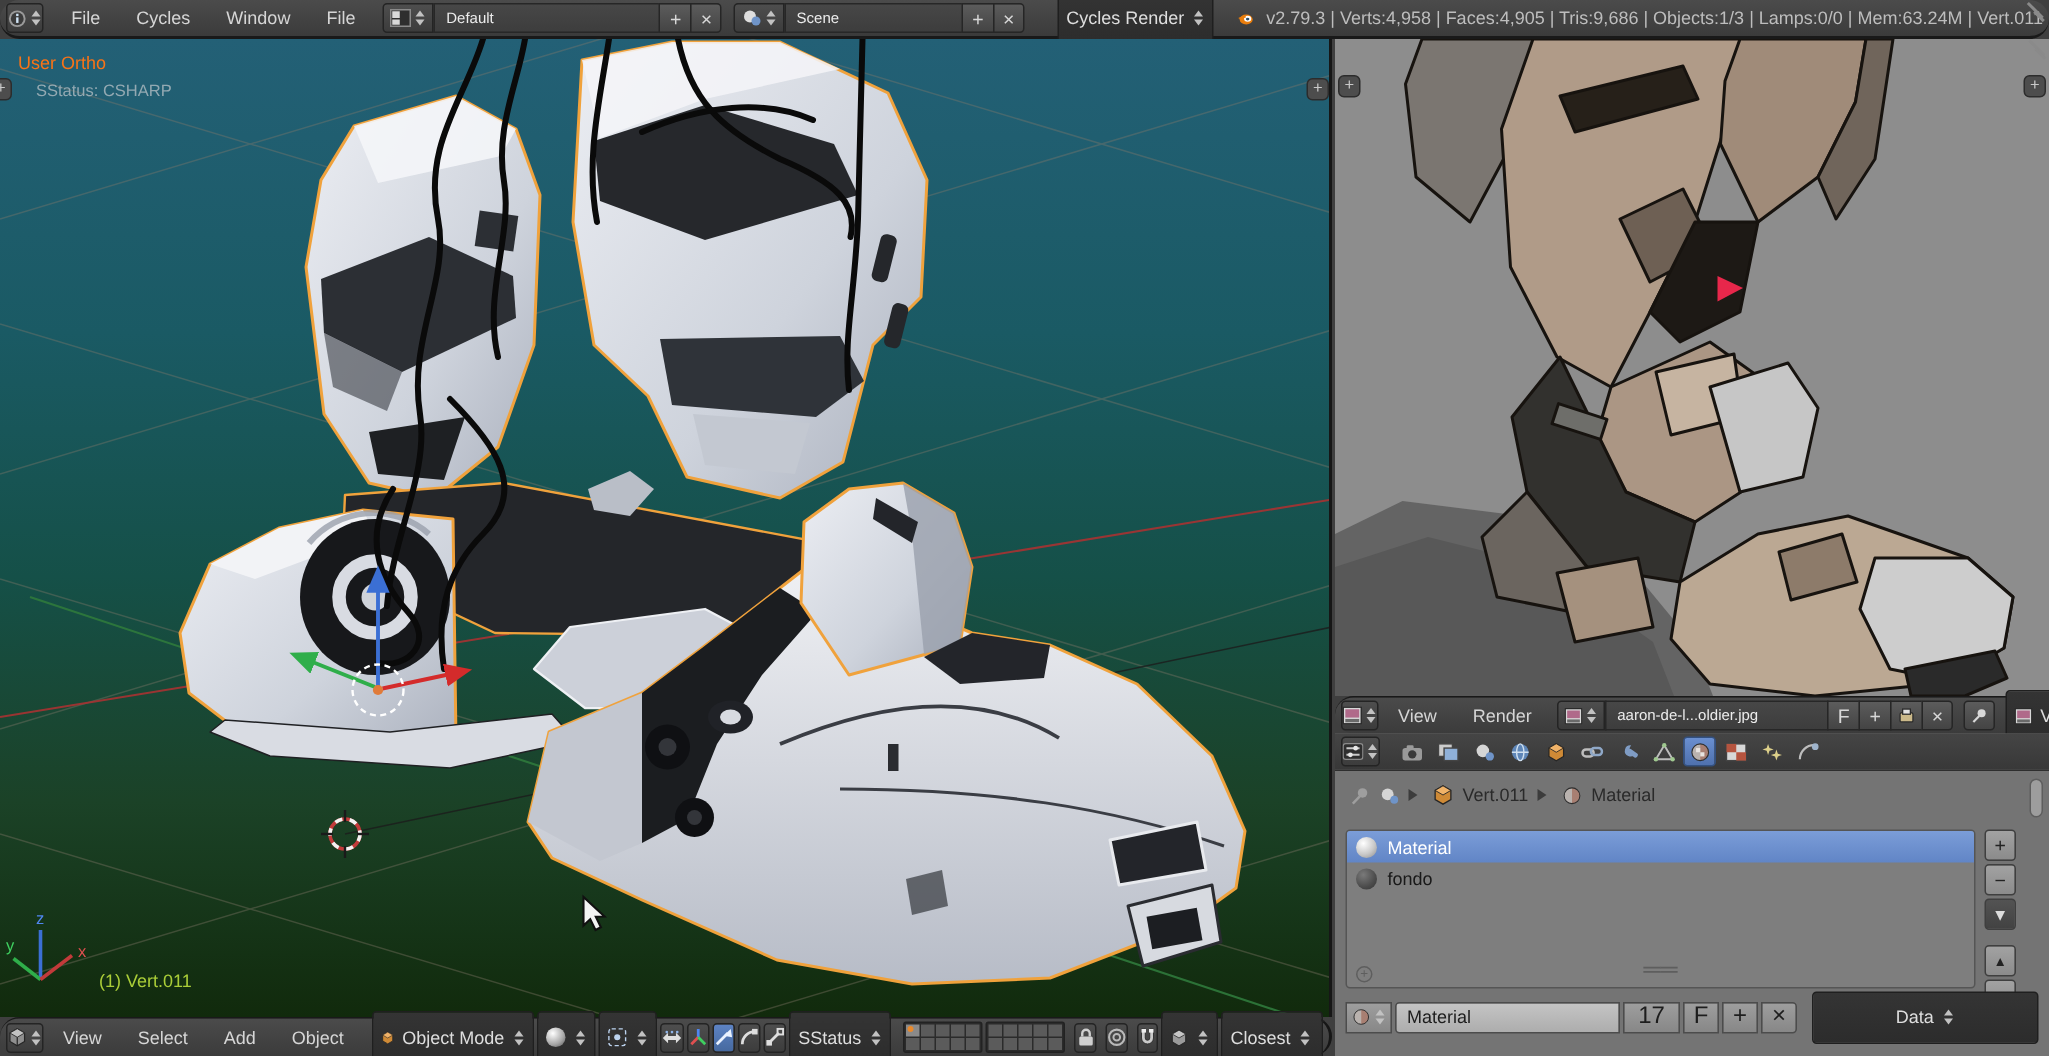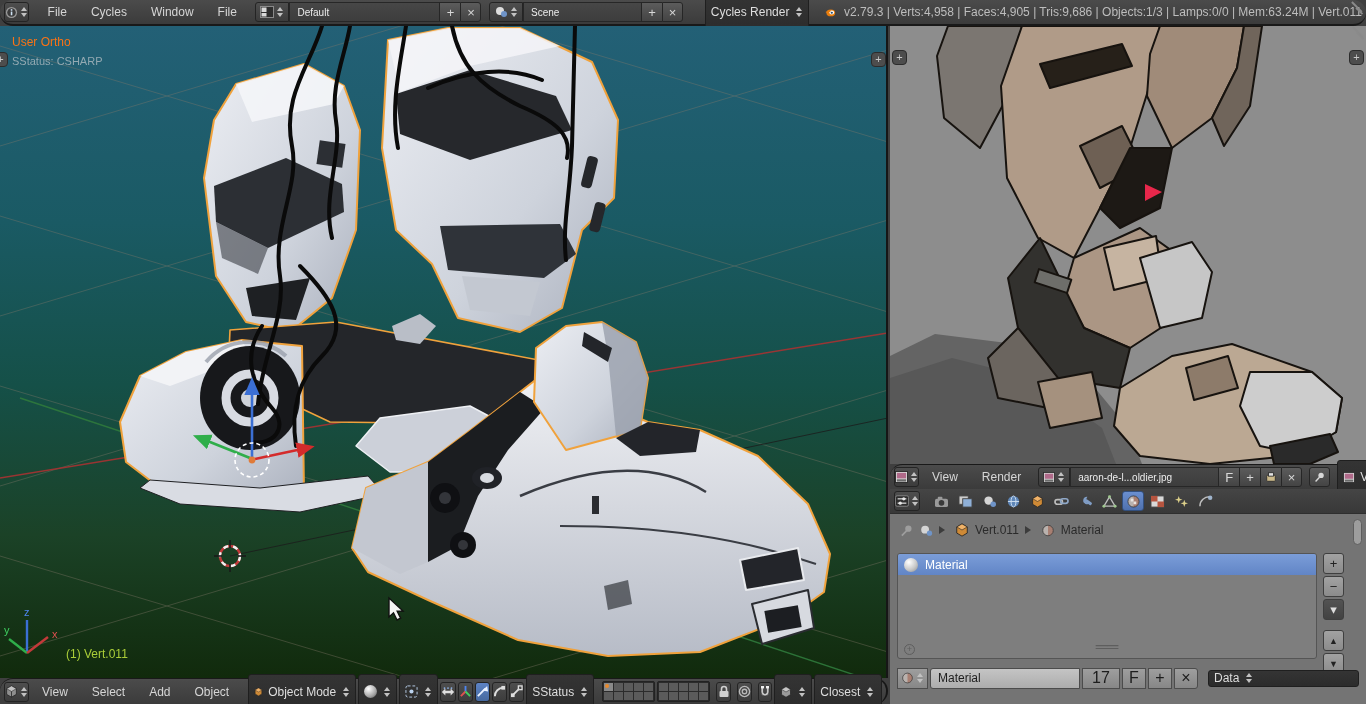--- a/index.html
+++ b/index.html
@@ -38,21 +38,21 @@
   #top-header .spacer { width:6px; }
   .blender-logo { width:18px; height:15px; margin:0 6px 0 14px; }
   .stats { color:#bdbdbd; font-size:12px; white-space:nowrap; }
   .corner-grip { position:absolute; width:14px; height:14px; }
   .corner-grip span { position:absolute; background:#8a8a8a; height:1.5px; transform:rotate(45deg); }
 
   
   #viewport { position:absolute; left:0; top:26px; width:888px; height:652px; overflow:hidden;
     border-right:2px solid #161616; }
   .vp-label-1 { position:absolute; left:12px; top:9px; color:#f97316; font-size:12px; }
-  .vp-label-2 { position:absolute; left:12px; top:29px; color:#93a9b2; font-size:11px; }
+  .vp-label-2 { position:absolute; left:24px; top:29px; color:#93a9b2; font-size:11px; }
   .vp-object  { position:absolute; left:66px; top:621px; color:#aacd38; font-size:12px; }
   .plus-tab { position:absolute; width:15px; height:15px; background:#4d4d4d; border:1px solid #2c2c2c;
     border-radius:4px; color:#c9c9c9; font-size:11px; line-height:13px; text-align:center; }
 
   
   #vp-toolbar { position:absolute; left:0; top:678px; width:888px; height:26px;
     border-top:1px solid #191919; display:flex; align-items:center; gap:2px; padding:0 4px;
     border-right:2px solid #161616; }
   .layer-grid { display:grid; grid-template-columns:repeat(5,9px); grid-template-rows:repeat(2,8px);
     gap:1px; background:#2b2b2b; padding:1px; border:1px solid #222; border-radius:2px; }
@@ -697,20 +697,24 @@
       </svg>
       <span>Material</span>
     </div>
     <div class="vscroll"></div>
 
     <div id="slot-list">
       <div class="slot-row selected">
         <span class="slot-sphere" style="background:radial-gradient(circle at 35% 30%, #ffffff, #c9c9c9 55%, #8a8a8a);"></span>
         <span>Material</span>
       </div>
+      <div class="slot-row">
+        <span class="slot-sphere" style="background:radial-gradient(circle at 35% 30%, #7a7a7a, #4c4c4c 60%, #333);"></span>
+        <span>fondo</span>
+      </div>
       <span class="list-plus">+</span>
       <div class="list-foot">══</div>
     </div>
     <div class="side-col">
       <div class="sbtn">+</div>
       <div class="sbtn">−</div>
       <div class="sbtn dark">▾</div>
       <div class="sbtn gap" style="font-size:9px;">▲</div>
       <div class="sbtn" style="font-size:9px;">▼</div>
     </div>
@@ -725,21 +729,21 @@
         <span class="stepper">
             <i class="up"></i>
             <i class="down"></i>
           </span>
       </div>
       <div class="pfield" style="width:150px; border-radius:3px 0 0 3px;">Material</div>
       <div class="picon-btn" style="width:38px; margin-left:0;">17</div>
       <div class="picon-btn" style="width:24px;">F</div>
       <div class="picon-btn" style="width:24px;">+</div>
       <div class="picon-btn" style="width:24px; border-radius:0 3px 3px 0;">×</div>
-      <div class="dd" style="flex:1; height:17px; margin-left:8px;">
+      <div class="dd" style="flex:1; height:35px; margin-left:8px;justify-content:center;">
         <span>Data</span>
         <span class="stepper">
             <i class="up"></i>
             <i class="down"></i>
           </span>
       </div>
     </div>
   </div>
 </div>
 

